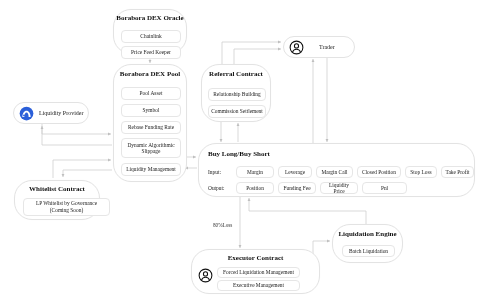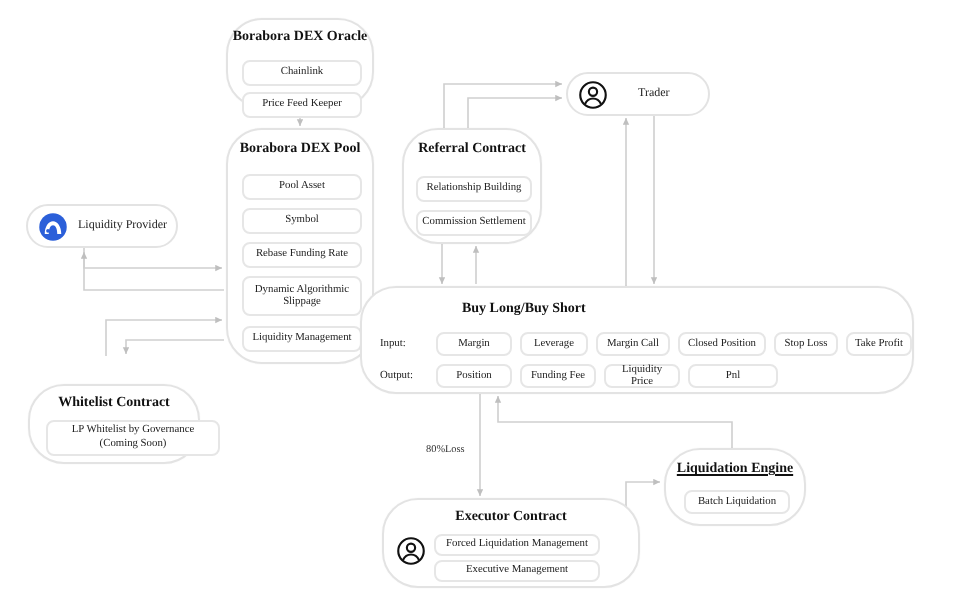--- a/index.html
+++ b/index.html
@@ -101,26 +101,26 @@
     <span style="display:inline-block;width:15px;height:15px;">
       <svg viewBox="0 0 24 24" width="15" height="15">
         <circle cx="12" cy="12" r="11" fill="#2b5fd9"></circle>
         <path d="M5.4,17.5 C5.4,11.6 8.4,7.4 12,7.4 C15.6,7.4 18.6,11.6 18.6,17.5 L15.4,17.5 C15.4,13.2 13.9,10.5 12,10.5 C10.1,10.5 8.6,13.2 8.6,17.5 Z" fill="#ffffff"></path>
         <circle cx="8.0" cy="15.0" r="1.5" fill="#2b5fd9"></circle>
       </svg>
     </span>
     <span class="plabel" style="margin-left:5px;">Liquidity Provider</span>
   </div>
 
-  <div class="node" style="left:14px;top:192px;width:86px;height:40px;">
+  <div class="node" style="left:14px;top:180px;width:86px;height:40px;">
     <div class="title" style="margin-top:4px;">Whitelist Contract</div>
     <div class="chip" style="position:absolute;left:8px;top:17px;width:87px;height:18px;line-height:7px;">LP Whitelist by Governance (Coming Soon)</div>
   </div>
 
-  <div class="node" style="left:180px;top:143px;width:277px;height:54px;padding-left:41px;">
+  <div class="node" style="left:198px;top:143px;width:277px;height:54px;">
     <div class="title" style="text-align:left;margin:6px 0 0 9px;">Buy Long/Buy Short</div>
 
     <div style="position:absolute;left:9px;top:22px;display:flex;align-items:center;">
       <span class="rowlabel" style="width:22px;">Input:</span>
       <span class="chip" style="width:38px;height:12px;margin-left:6px;">Margin</span>
       <span class="chip" style="width:34px;height:12px;margin-left:4px;">Leverage</span>
       <span class="chip" style="width:37px;height:12px;margin-left:4px;">Margin Call</span>
       <span class="chip" style="width:44px;height:12px;margin-left:4px;">Closed Position</span>
       <span class="chip" style="width:32px;height:12px;margin-left:4px;">Stop Loss</span>
       <span class="chip" style="width:33px;height:12px;margin-left:4px;">Take Profit</span>
@@ -129,21 +129,21 @@
     <div style="position:absolute;left:9px;top:38px;display:flex;align-items:center;">
       <span class="rowlabel" style="width:22px;">Output:</span>
       <span class="chip" style="width:38px;height:12px;margin-left:6px;">Position</span>
       <span class="chip" style="width:38px;height:12px;margin-left:4px;">Funding Fee</span>
       <span class="chip" style="width:38px;height:12px;margin-left:4px;">Liquidity Price</span>
       <span class="chip" style="width:45px;height:12px;margin-left:4px;">Pnl</span>
     </div>
   </div>
 
   <div class="node" style="left:332px;top:224px;width:71px;height:39px;">
-    <div class="title" style="margin-top:5px;text-decoration:underline;">Liquidation Engine</div>
+    <div class="title" style="margin-top:5px;">Liquidation Engine</div>
     <div class="chip" style="position:absolute;left:9px;top:20px;width:53px;height:12px;">Batch Liquidation</div>
   </div>
 
   <div class="node" style="left:191px;top:249px;width:129px;height:45px;">
     <div class="title" style="margin-top:4px;">Executor Contract</div>
     <span style="position:absolute;left:6px;top:18px;width:15px;height:15px;">
       <svg viewBox="0 0 24 24" width="15" height="15">
         <circle cx="12" cy="12" r="10.2" fill="none" stroke="#111" stroke-width="1.7"></circle>
         <circle cx="12" cy="9.4" r="3.3" fill="none" stroke="#111" stroke-width="1.7"></circle>
         <path d="M5.6,19.2 C7,16.1 9.3,14.8 12,14.8 C14.7,14.8 17,16.1 18.4,19.2" fill="none" stroke="#111" stroke-width="1.7"></path>

